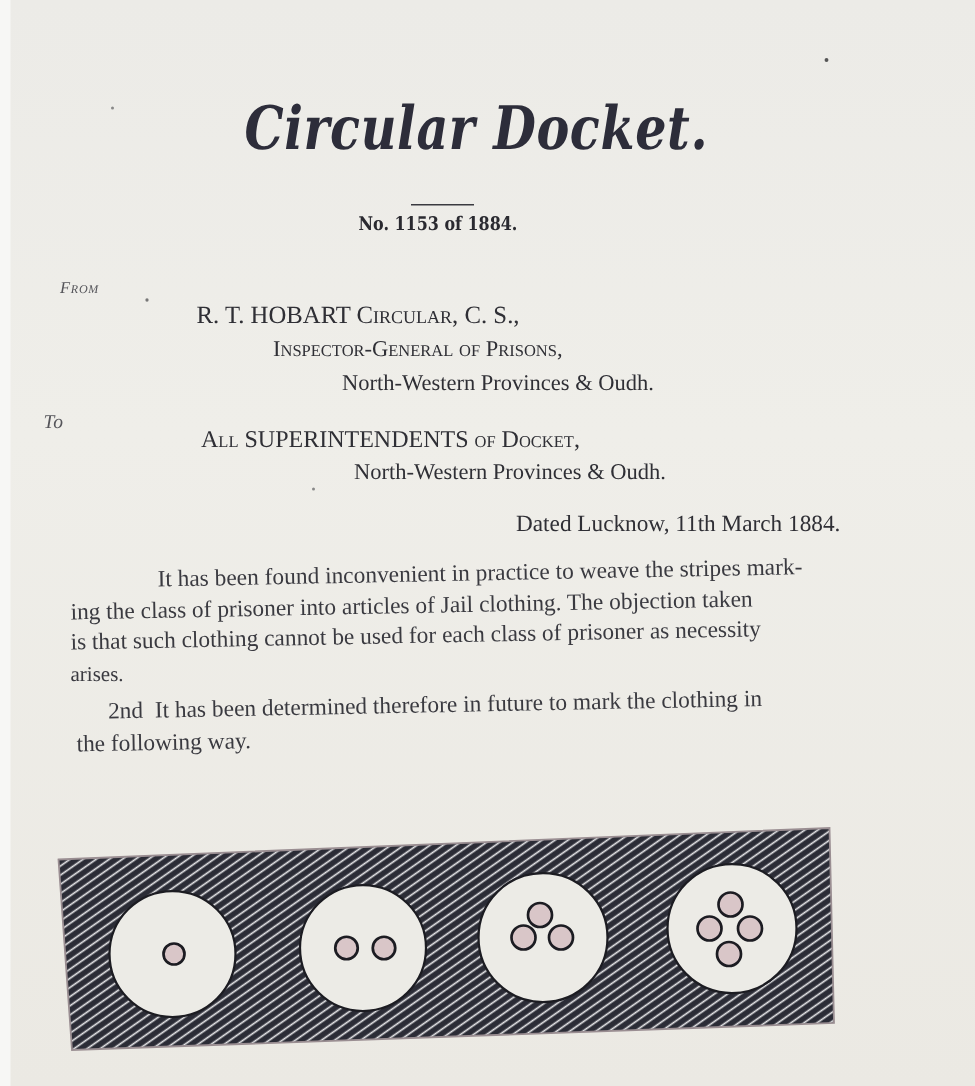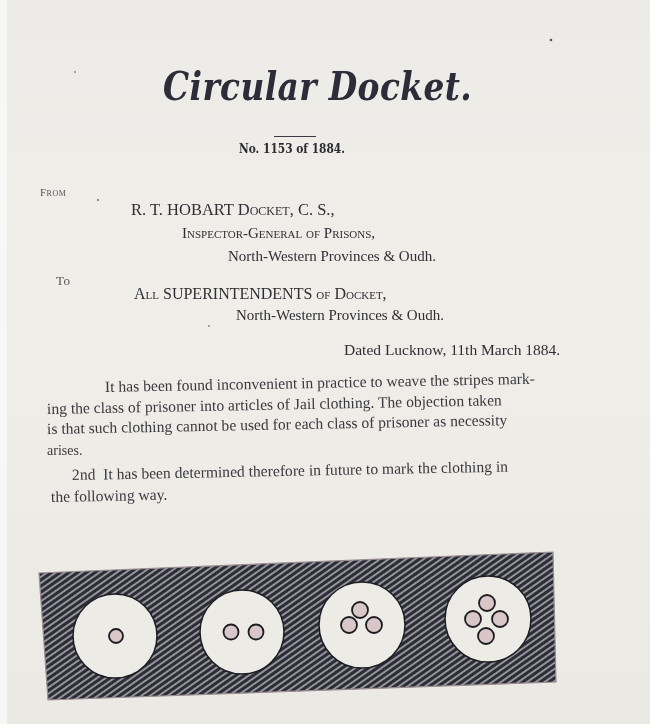--- a/index.html
+++ b/index.html
@@ -25,23 +25,23 @@
     transform: scaleX(0.82); transform-origin: left top;
     font-style: italic;
   }
   .docket-rule { height: 1px; background: #3a3a40; width: 42px; position: absolute; }
   .docket-no {
     left: 239px; top: 141px; font-size: 12.5px; font-weight: bold;
     font-family: "DejaVu Serif", serif; color: #2a2a30;
     transform: scaleX(0.85); transform-origin: left top;
   }
 
-  .label-sm { font-size: 11px; color: #55555a; letter-spacing: 0.5px; font-variant: small-caps; }
+  .label-sm { font-size: 11px; color: #55555a; letter-spacing: 0.5px; font-variant: small-caps; font-style: italic; }
   .from-label { left: 40px; top: 186px; }
-  .to-label { left: 56px; top: 273px; font-size: 13px; font-variant: normal; }
+  .to-label { left: 29px; top: 273px; font-size: 13px; font-variant: normal; }
 
   .line { font-size: 16.5px; color: #2f2f35; }
   .sc { font-variant: small-caps; }
   .ital { }
 
   .from-name { left: 131px; top: 200px; }
   .from-title { left: 182px; top: 225px; font-size: 15px; }
   .from-prov { left: 228px; top: 248px; font-size: 15px; }
   .to-name { left: 134px; top: 285px; font-size: 16px; }
   .to-prov { left: 236px; top: 307px; font-size: 15px; }
@@ -65,21 +65,21 @@
 <div class="page"></div>
 
 <div class="abs title">Circular Docket.</div>
 
 <div class="docket-rule" style="left:274px; top:136px;"></div>
 <div class="abs docket-no">No. 1153 of 1884.</div>
 
 <div class="abs label-sm from-label">From</div>
 <div class="abs line from-name">
   <span>R. T. HOBART</span>
-  <span class="sc">Docket, C. S.,</span>
+  <span class="sc">Circular, C. S.,</span>
 </div>
 <div class="abs line sc from-title">Inspector-General of Prisons,</div>
 <div class="abs line ital from-prov">North-Western Provinces &amp; Oudh.</div>
 
 <div class="abs label-sm to-label">To</div>
 <div class="abs line to-name">
   <span class="sc">All</span>
   <span>SUPERINTENDENTS</span>
   <span class="sc">of Docket,</span>
 </div>

